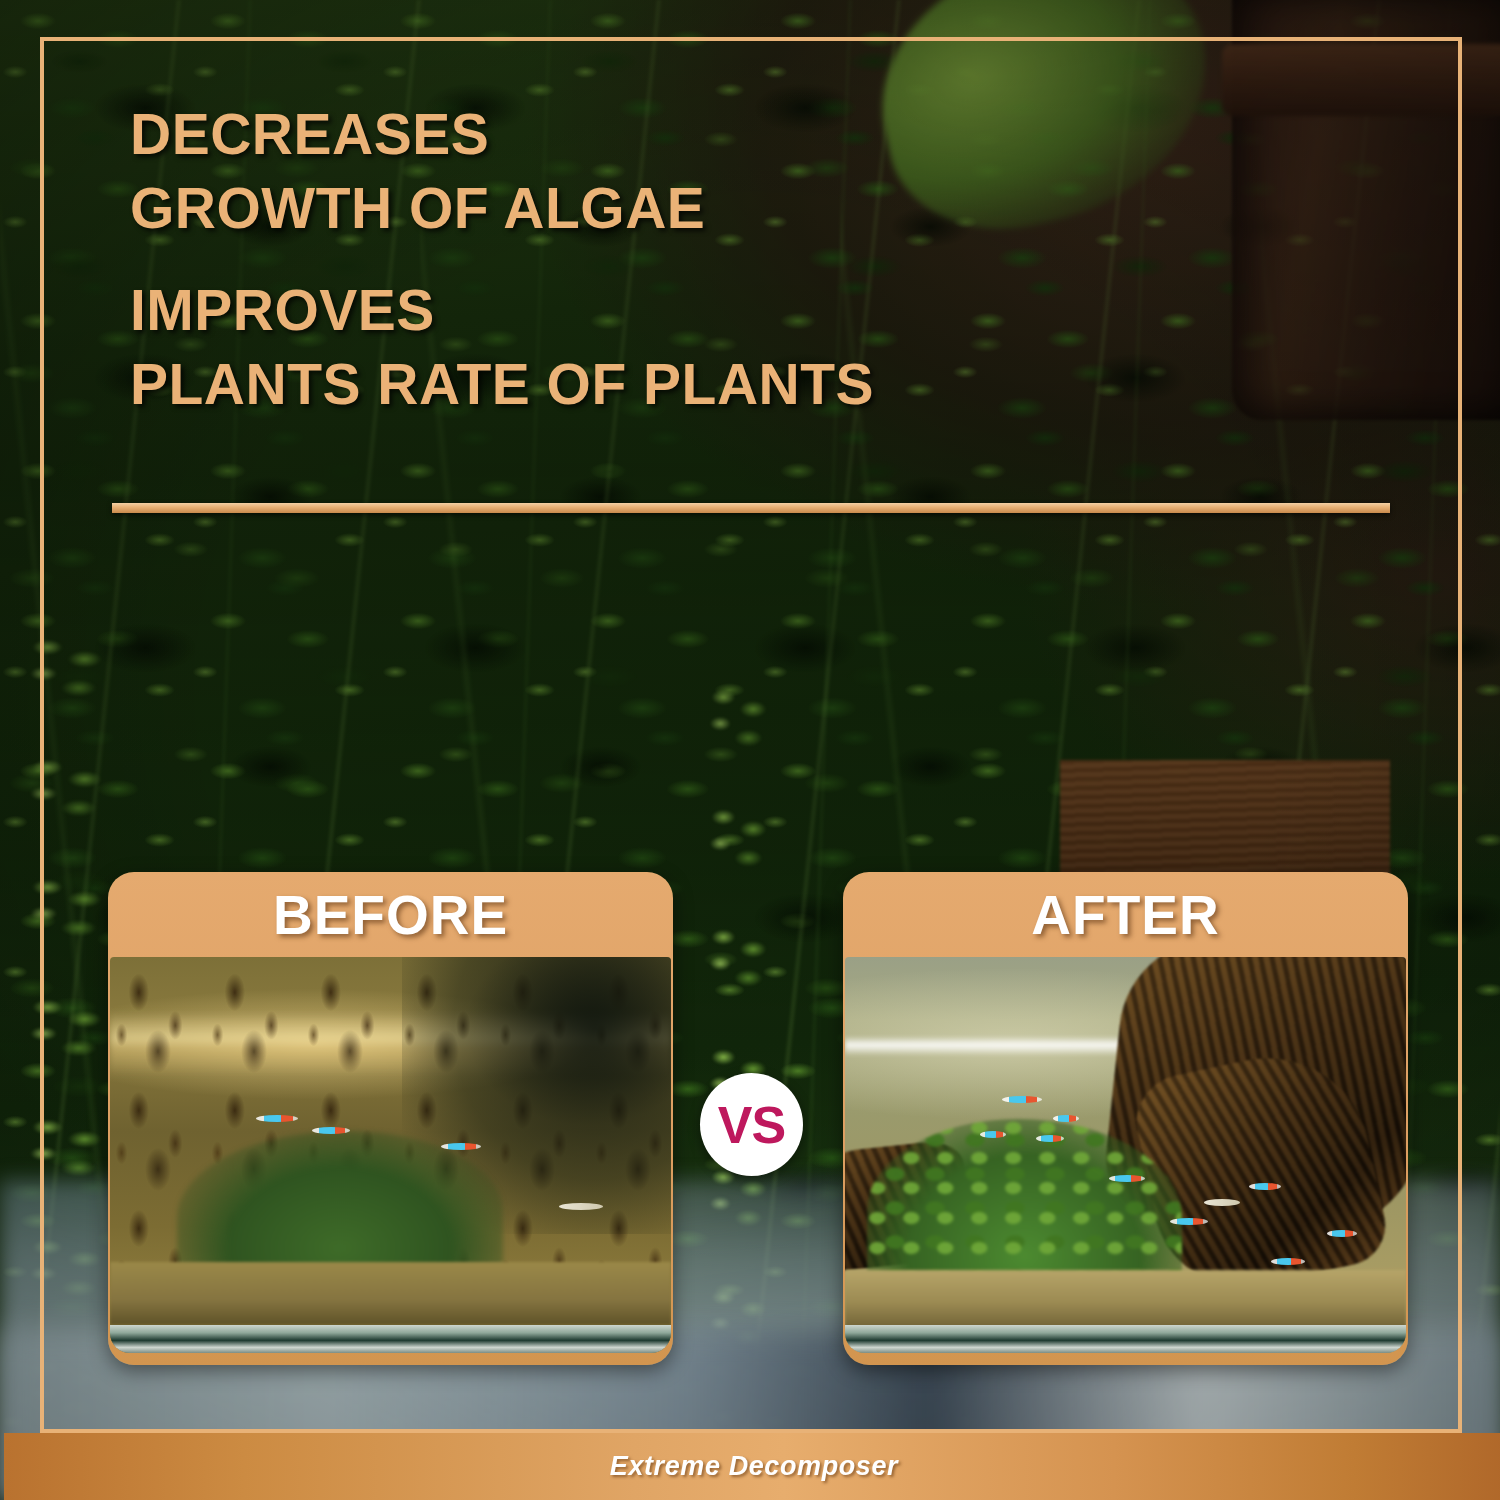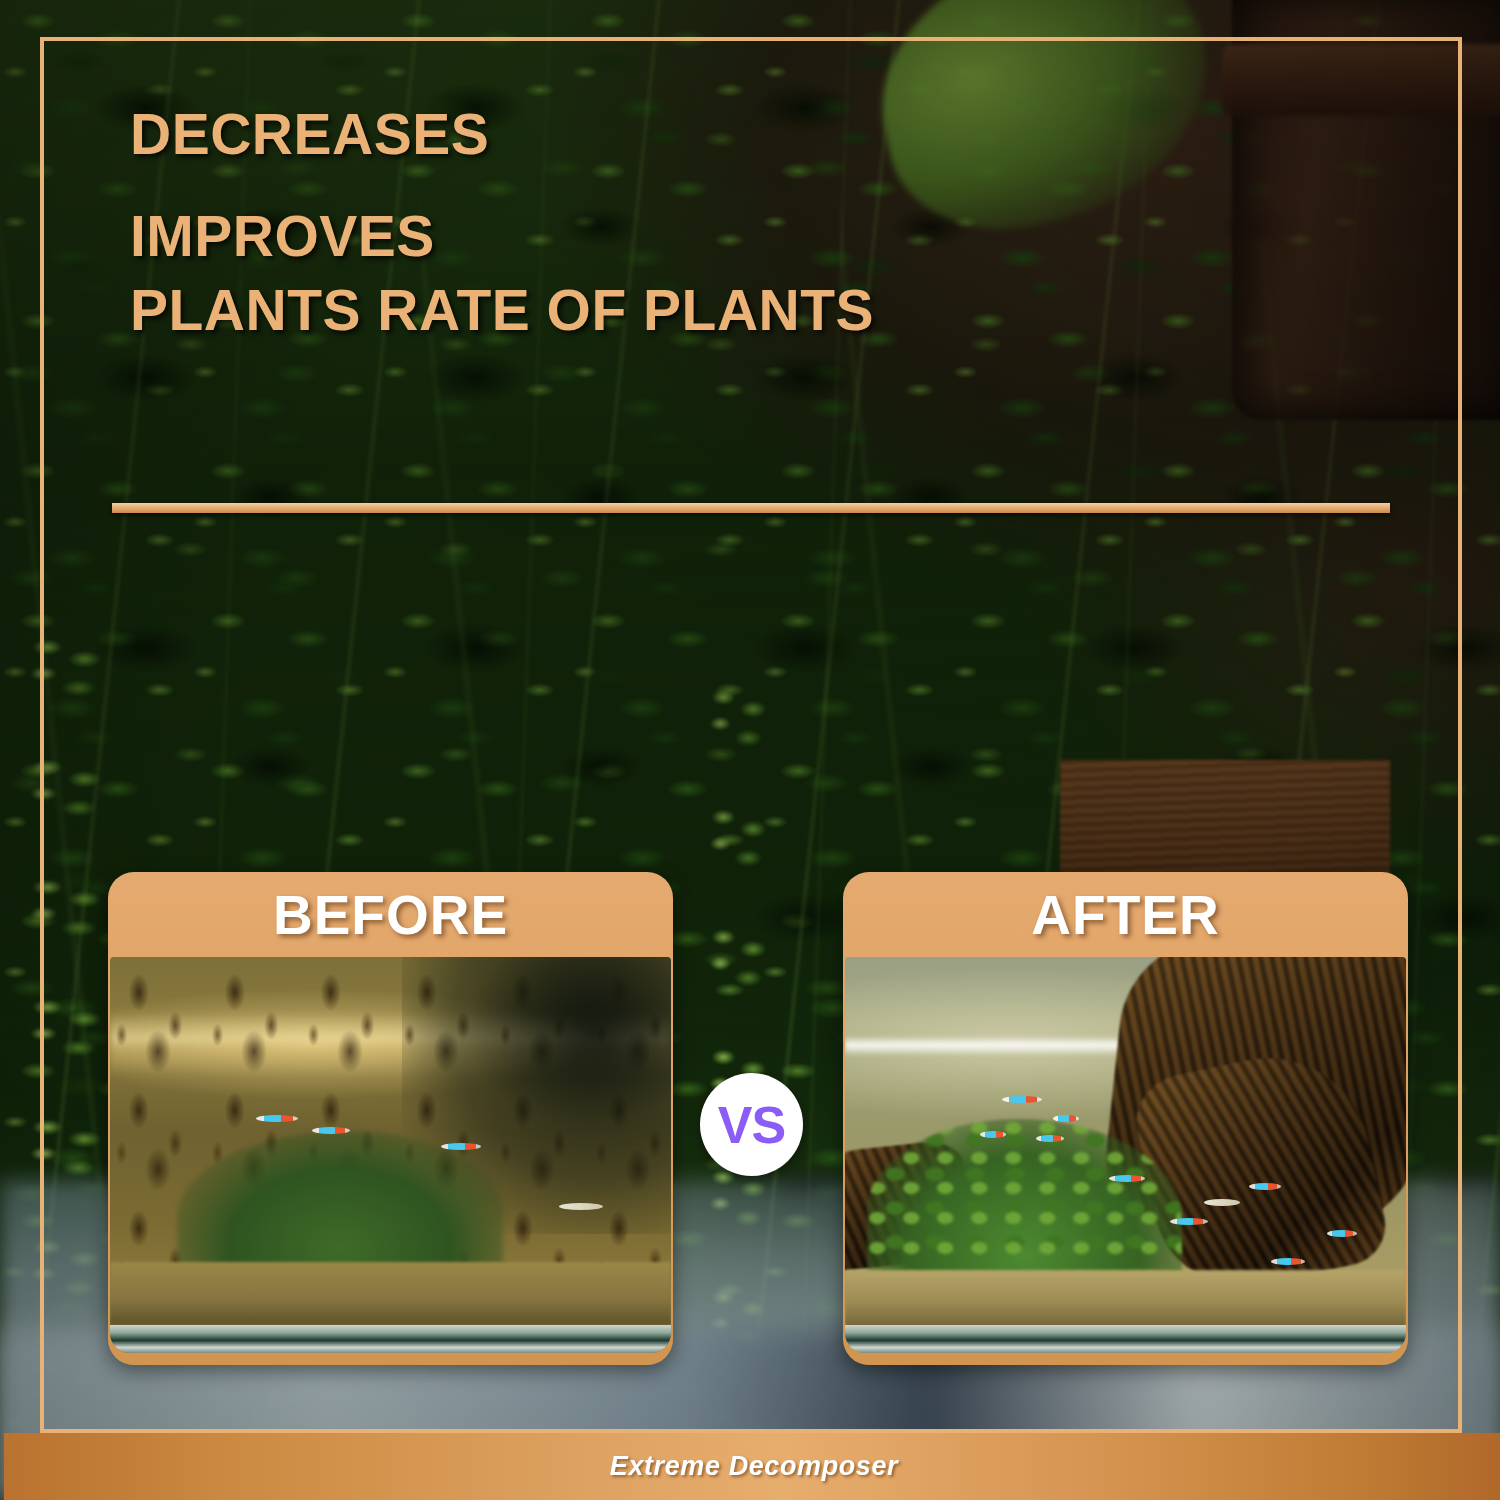--- a/index.html
+++ b/index.html
@@ -278,21 +278,21 @@
     background:linear-gradient(180deg,#b6a468 0%,#9b8a52 55%,#6f6236 100%);
     filter:blur(1.4px);
   }
 
   
   .vs {
     position:absolute; left:700px; top:1073px; width:103px; height:103px;
     border-radius:50%;
     background:#ffffff;
     display:flex; align-items:center; justify-content:center;
-    color:#8b5cf6; font-weight:bold; font-size:52px; letter-spacing:-1px;
+    color:#be185d; font-weight:bold; font-size:52px; letter-spacing:-1px;
     box-shadow:0 4px 12px rgba(0,0,0,.45);
   }
 
   
   #footer {
     position:absolute; left:4px; top:1433px; width:1500px; height:67px;
     background:linear-gradient(90deg,#b9722f 0%, #cc8b42 16%, #e0a565 42%, #e7ad6d 52%, #d59350 74%, #c07c34 90%, #b0682a 100%);
     display:flex; align-items:center; justify-content:center;
   }
   #footer .label {
@@ -322,20 +322,21 @@
   <div class="vignette"></div>
 </div>
 
 <div id="frame"></div>
 
 <div id="content">
 
   <div class="headline">
     <div class="blk">
       <div>DECREASES</div>
+      <div>GROWTH OF ALGAE</div>
     </div>
     <div class="blk">
       <div>IMPROVES</div>
       <div>PLANTS RATE OF PLANTS</div>
     </div>
   </div>
 
   <div class="divider"></div>
 
 

